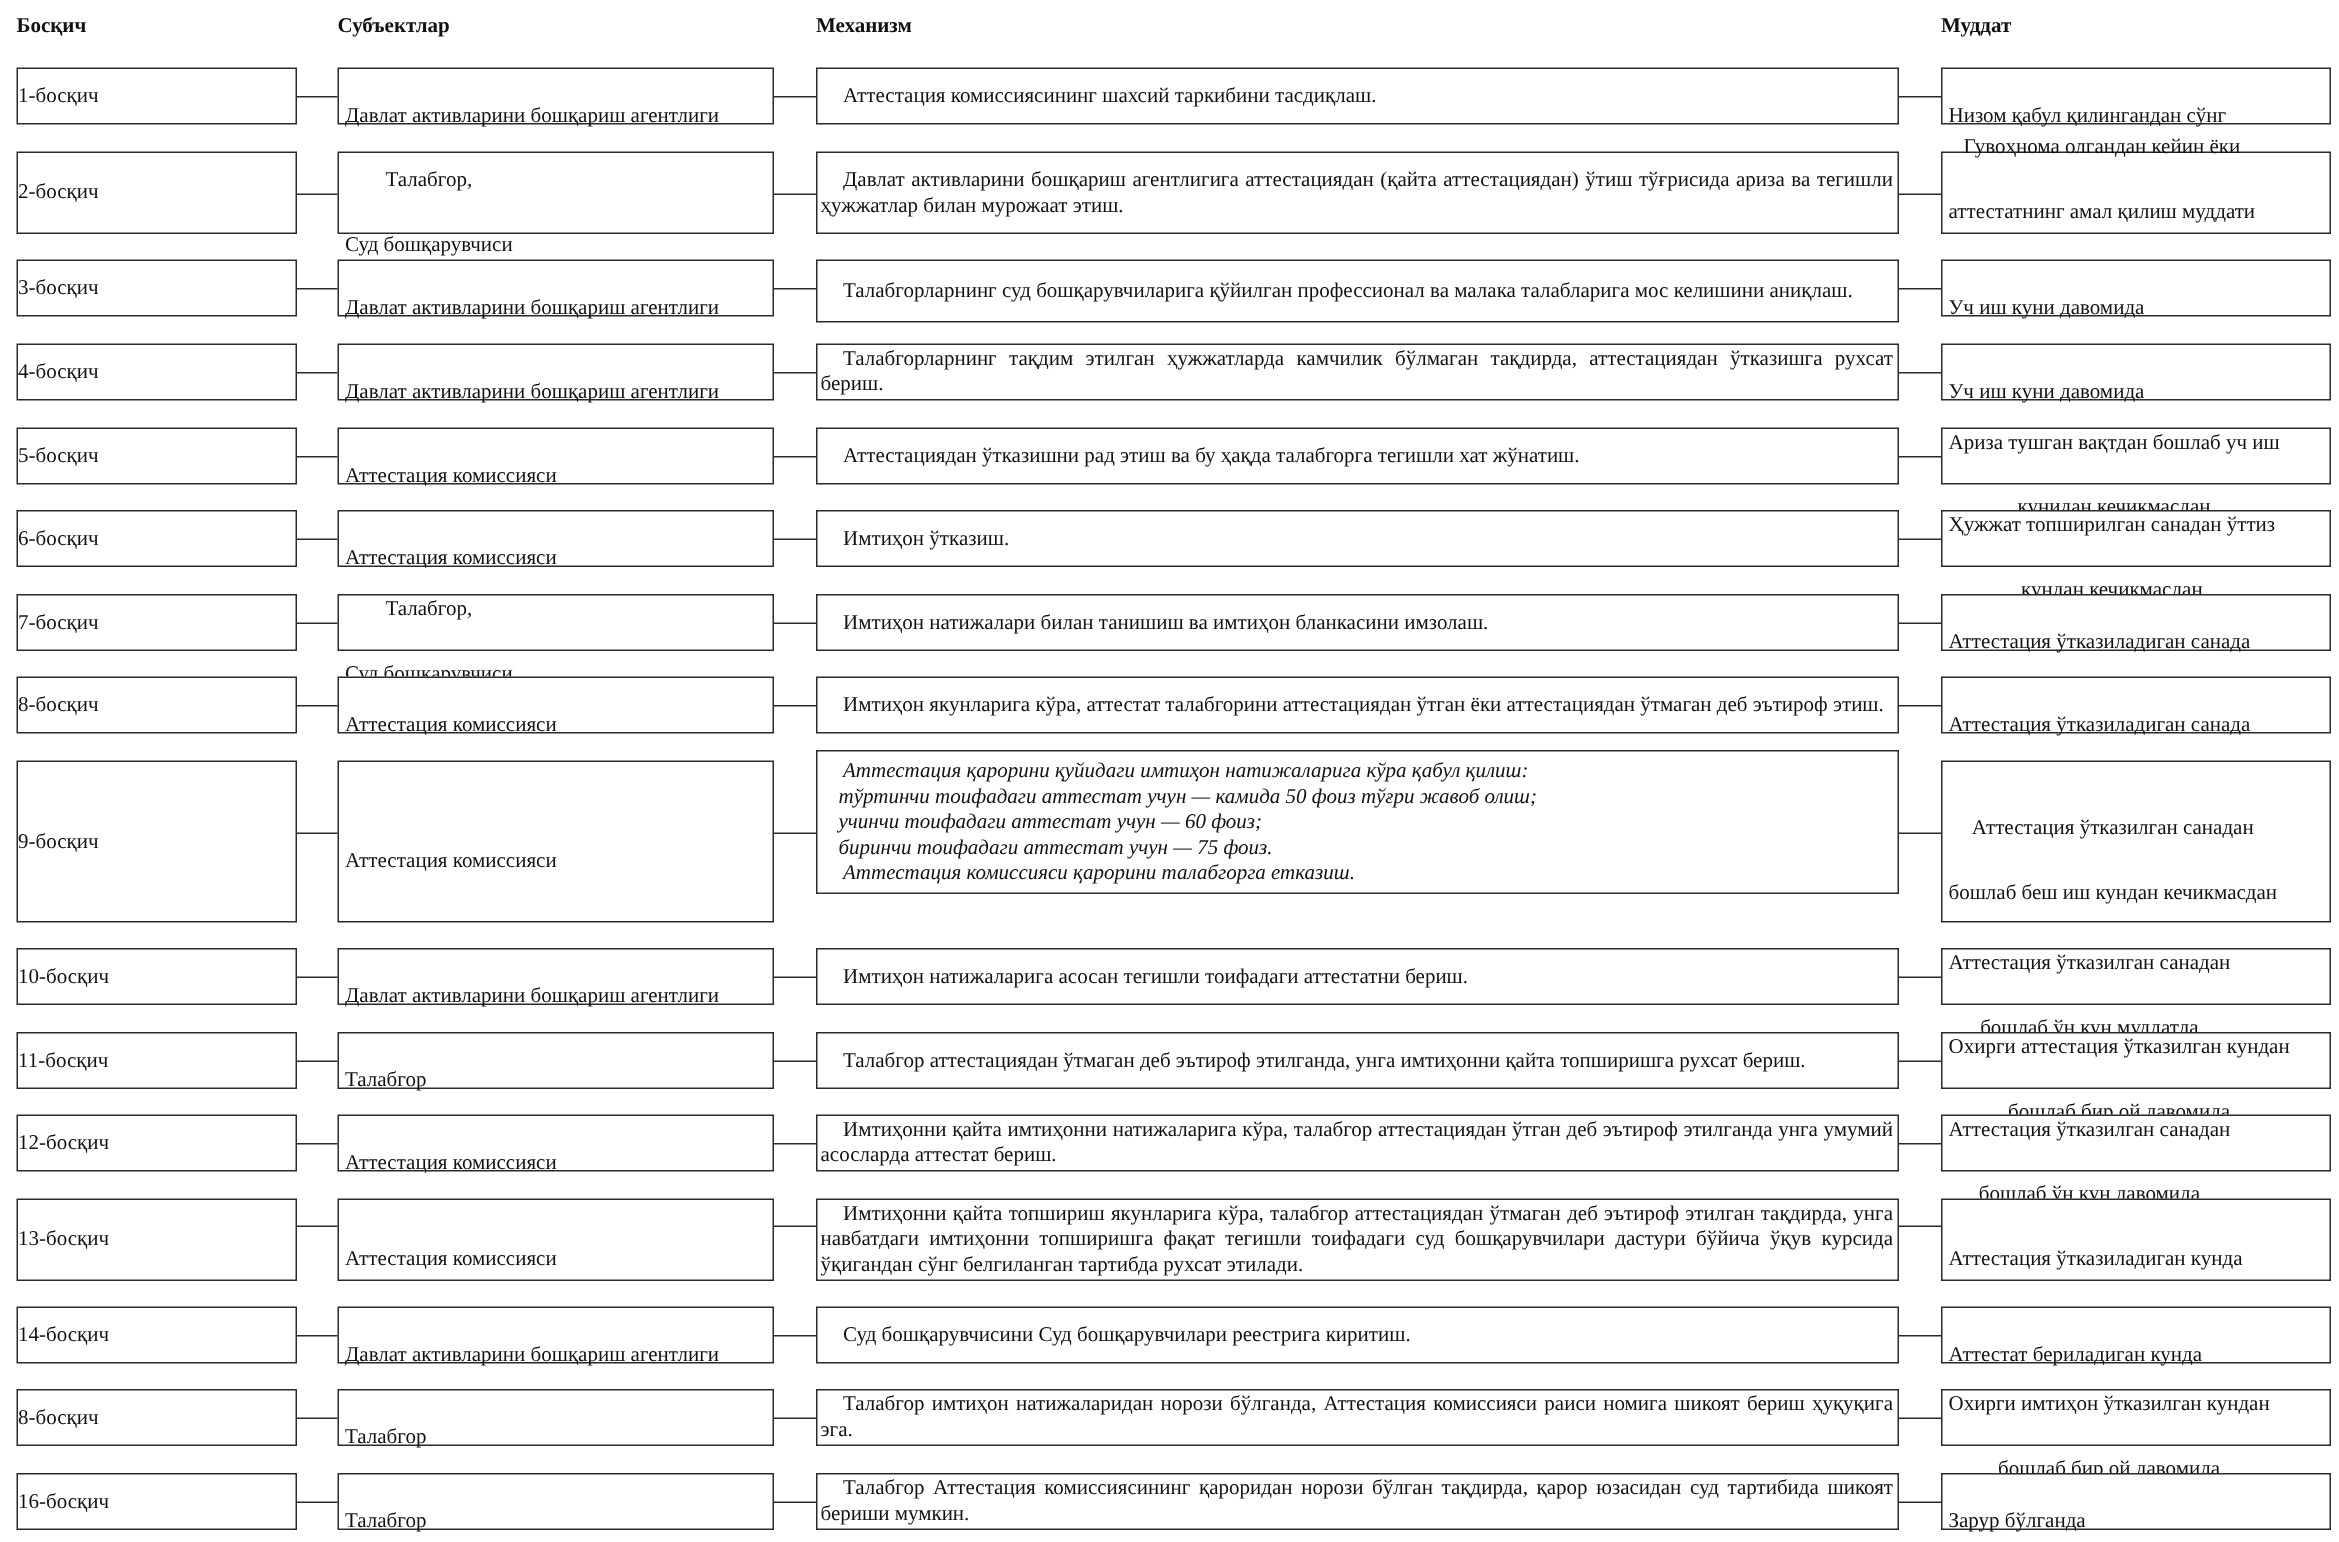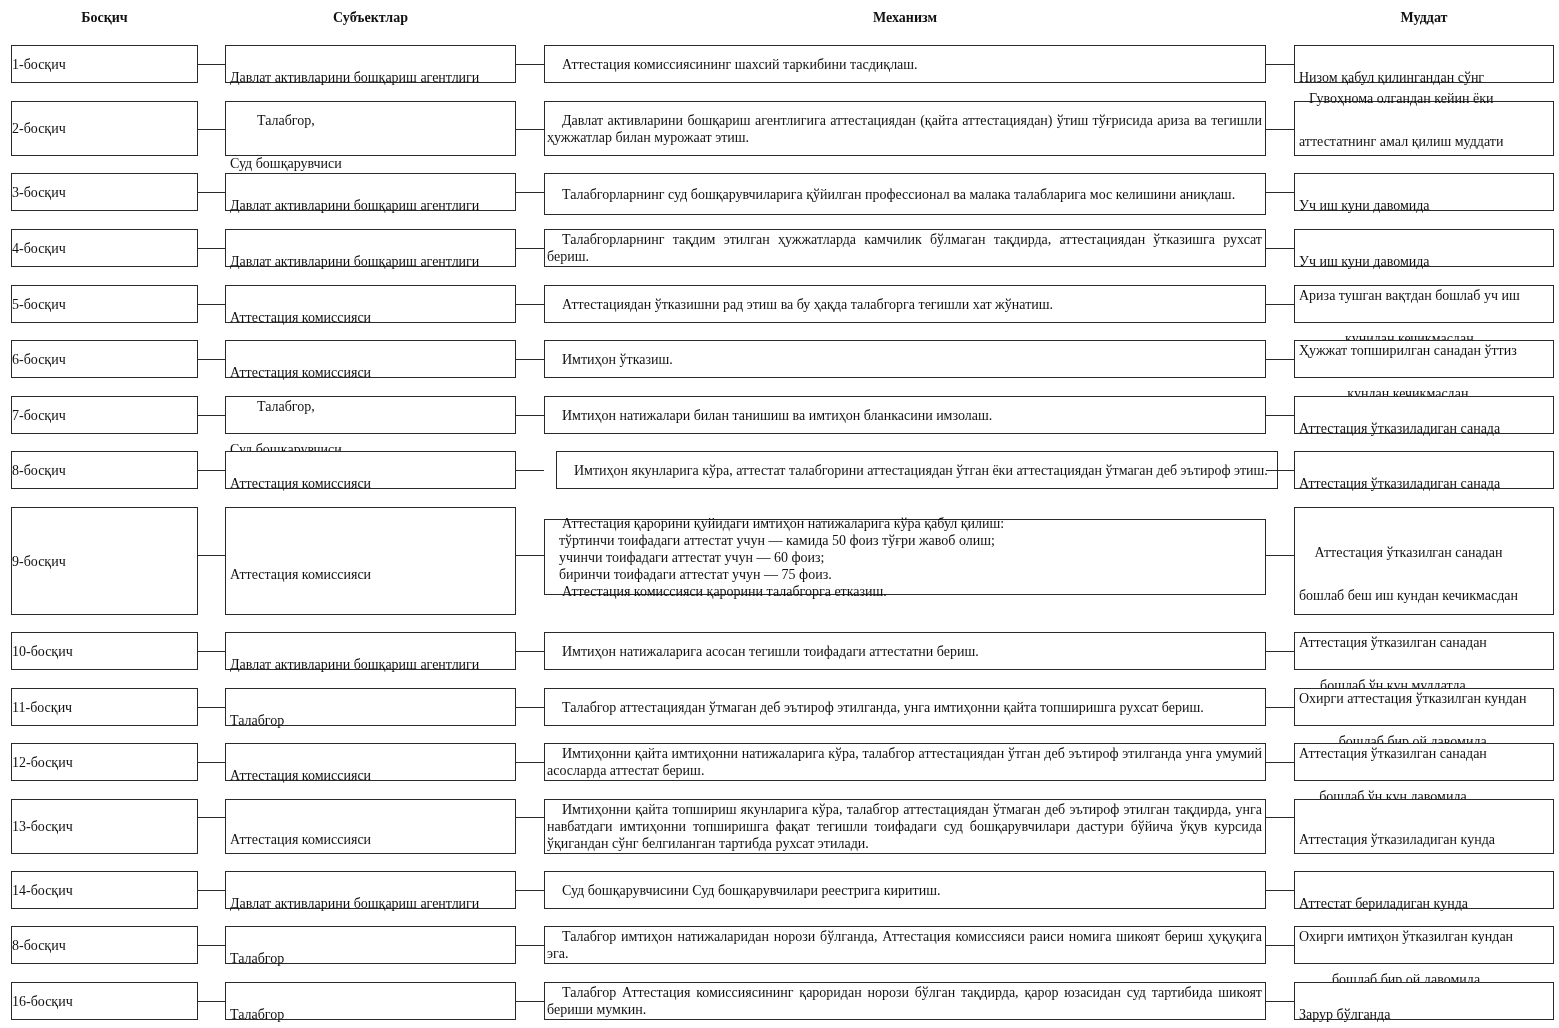--- a/index.html
+++ b/index.html
@@ -1,18 +1,18 @@
 <!DOCTYPE html>
 <html><head>
 <meta charset="utf-8">
 <style>
   html, body { margin: 0; padding: 0; background: #ffffff; }
   body { width: 1559px; height: 1028px; position: relative; overflow: hidden;
          font-family: "Liberation Serif", "DejaVu Serif", serif; color: #111; }
-  .hdr { position: absolute; top: 10px; font-weight: bold; font-size: 14px; text-align: center; }
+  .hdr { position: absolute; top: 10px; font-weight: bold; font-size: 14px; text-align: left; }
   .box { position: absolute; box-sizing: border-box; border: 1.3px solid #2a2a2a; background: #fff;
          display: flex; align-items: center; font-size: 14px; line-height: 17px; }
   .c { justify-content: flex-start; text-align: center; }
   .step { left: 11px; width: 187px; }
   .subj { left: 225px; width: 291px; padding: 0 4px; }
   .mech { left: 544px; width: 722px; padding: 0 3px 0 2px; text-align: justify; }
   .term { left: 1294px; width: 260px; padding: 0 4px; }
   .mech .txt { width: 100%; }
   .mech .txt span { display: block; }
   .indent { text-indent: 15px; }
@@ -202,21 +202,21 @@
     </div>
     <div style="position: absolute; left: 0px; top: 0px;">
       <div class="box step c" style="top: 451px; height: 38px;">
         <span>8-босқич</span>
       </div>
       <div class="box subj c" style="top: 451px; height: 38px;">
         <div class="txt">
           <span>Аттестация комиссияси</span>
         </div>
       </div>
-      <div class="box mech" style="top: 451px; height: 38px; margin-left: 12px;">
+      <div class="box mech" style="top: 451px; height: 38px;">
         <div class="txt">
           <span class="indent">Имтиҳон якунларига кўра, аттестат талабгорини аттестациядан ўтган ёки аттестациядан ўтмаган деб эътироф этиш.</span>
         </div>
       </div>
       <div class="box term c" style="top: 451px; height: 38px;">
         <div class="txt">
           <span>Аттестация ўтказиладиган санада</span>
         </div>
       </div>
       <div class="line l1" style="top: 470px;"></div>
@@ -225,21 +225,21 @@
     </div>
     <div style="position: absolute; left: 0px; top: 0px;">
       <div class="box step c" style="top: 507px; height: 108px;">
         <span>9-босқич</span>
       </div>
       <div class="box subj c" style="top: 507px; height: 108px;">
         <div class="txt">
           <span>Аттестация комиссияси</span>
         </div>
       </div>
-      <div class="box mech" style="top: 519px; height: 76px;">
+      <div class="box mech" style="top: 500px; height: 96px; font-style: italic;">
         <div class="txt">
           <span class="list-line first">Аттестация қарорини қуйидаги имтиҳон натижаларига кўра қабул қилиш:</span>
           <span class="list-line">тўртинчи тоифадаги аттестат учун — камида 50 фоиз тўғри жавоб олиш;</span>
           <span class="list-line">учинчи тоифадаги аттестат учун — 60 фоиз;</span>
           <span class="list-line">биринчи тоифадаги аттестат учун — 75 фоиз.</span>
           <span class="list-line first">Аттестация комиссияси қарорини талабгорга етказиш.</span>
         </div>
       </div>
       <div class="box term c" style="top: 507px; height: 108px;">
         <div class="txt">

